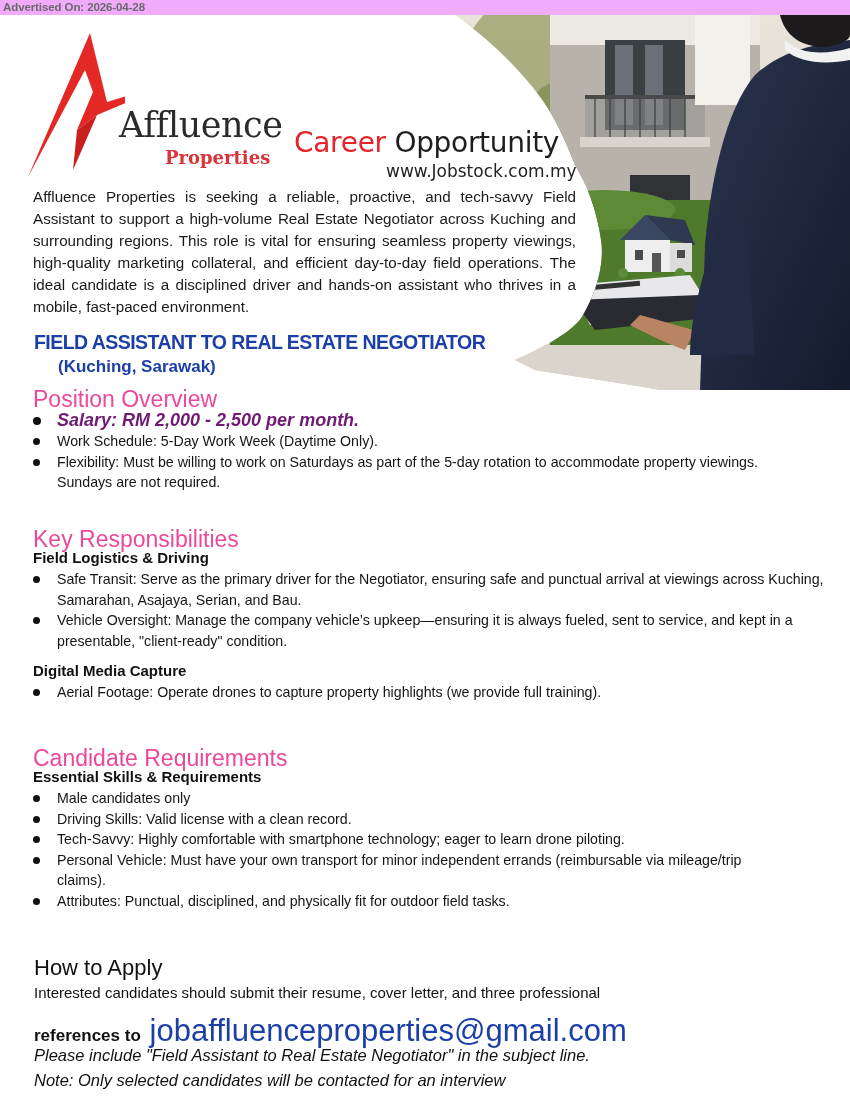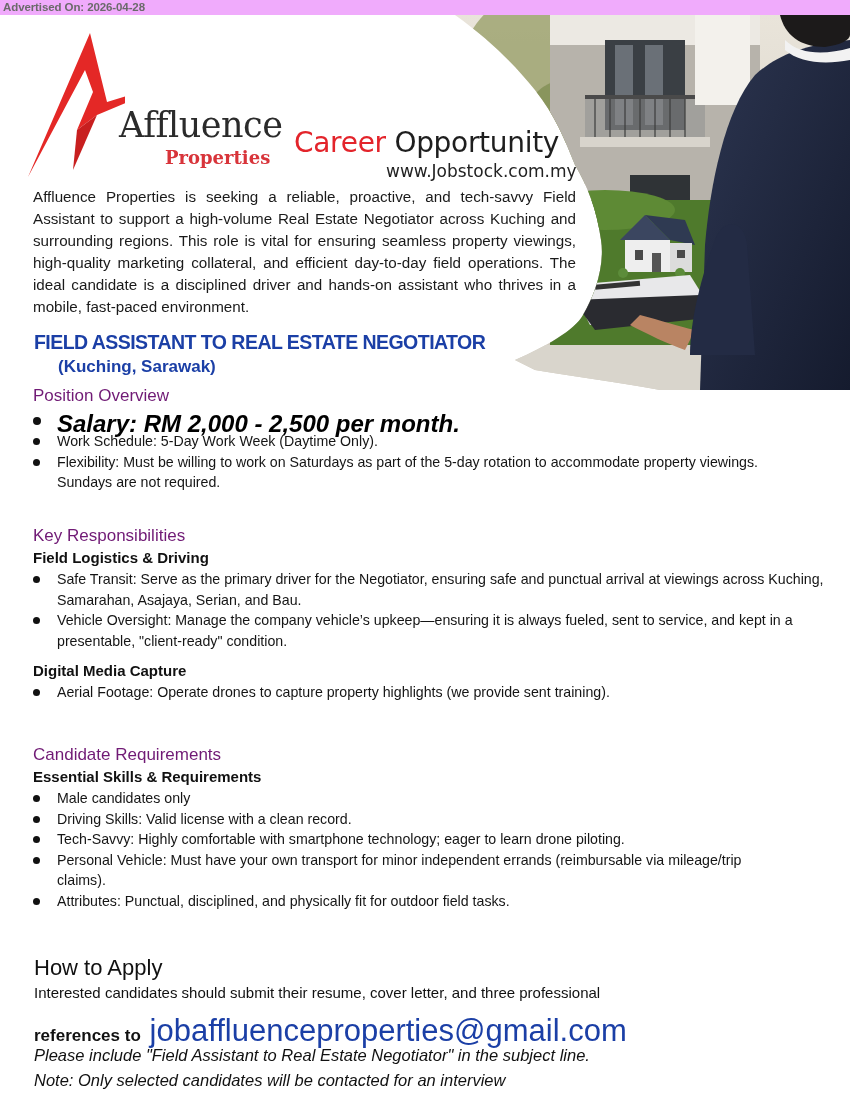--- a/index.html
+++ b/index.html
@@ -59,39 +59,39 @@
     font-size: 21px; color: #1b3fa6; letter-spacing: -0.6px; transform: scaleX(0.93); transform-origin: left;
   }
   .job-loc {
     position: absolute; left: 38px; top: 357px;
     font-family: "Liberation Sans", sans-serif; font-weight: bold;
     font-size: 17px; color: #1b3fa6; margin-left: 20px;
   }
 
   .h2 {
     position: absolute; left: 33px;
-    font-family: "Liberation Sans", sans-serif; font-size: 17px; color: #701a75;
+    font-family: "Liberation Sans", sans-serif; font-size: 23px; color: #ec4899;
   }
   .h3 {
     position: absolute; left: 33px;
     font-family: "Liberation Sans", sans-serif; font-weight: bold; font-size: 15px; color: #111;
   }
   ul.bul {
     position: absolute; left: 33px; list-style: none;
     font-family: "Liberation Sans", sans-serif; font-size: 14.2px; line-height: 20.5px; color: #151515;
   }
   ul.bul li { position: relative; padding-left: 24px; }
   ul.bul li::before {
     content: ""; position: absolute; left: 0; top: 7px; width: 7px; height: 7px;
     border-radius: 50%; background: #111;
   }
   .salary {
     position: absolute; left: 33px; top: 410px;
     font-family: "Liberation Sans", sans-serif; font-weight: bold; font-style: italic;
-    font-size: 24px; color: #000000; padding-left: 24px;
+    font-size: 18px; color: #701a75; padding-left: 24px;
   }
   .salary::before {
     content: ""; position: absolute; left: 0; top: 7px; width: 8px; height: 8px;
     border-radius: 50%; background: #111;
   }
 
   .apply-h {
     position: absolute; left: 34px; top: 955px;
     font-family: "Liberation Sans", sans-serif; font-size: 22px; color: #111;
   }
@@ -217,21 +217,21 @@
 </ul>
 
 <div class="h2" style="top:526px;">Key Responsibilities</div>
 <div class="h3" style="top:549px;">Field Logistics &amp; Driving</div>
 <ul class="bul" style="top:569px; width:810px;">
   <li>Safe Transit: Serve as the primary driver for the Negotiator, ensuring safe and punctual arrival at viewings across Kuching, Samarahan, Asajaya, Serian, and Bau.</li>
   <li>Vehicle Oversight: Manage the company vehicle’s upkeep—ensuring it is always fueled, sent to service, and kept in a presentable, "client-ready" condition.</li>
 </ul>
 <div class="h3" style="top:662px;">Digital Media Capture</div>
 <ul class="bul" style="top:682px; width:800px;">
-  <li>Aerial Footage: Operate drones to capture property highlights (we provide sent training).</li>
+  <li>Aerial Footage: Operate drones to capture property highlights (we provide full training).</li>
 </ul>
 
 <div class="h2" style="top:745px;">Candidate Requirements</div>
 <div class="h3" style="top:768px;">Essential Skills &amp; Requirements</div>
 <ul class="bul" style="top:788px; width:720px;">
   <li>Male candidates only</li>
   <li>Driving Skills: Valid license with a clean record.</li>
   <li>Tech-Savvy: Highly comfortable with smartphone technology; eager to learn drone piloting.</li>
   <li>Personal Vehicle: Must have your own transport for minor independent errands (reimbursable via mileage/trip claims).</li>
   <li>Attributes: Punctual, disciplined, and physically fit for outdoor field tasks.</li>

